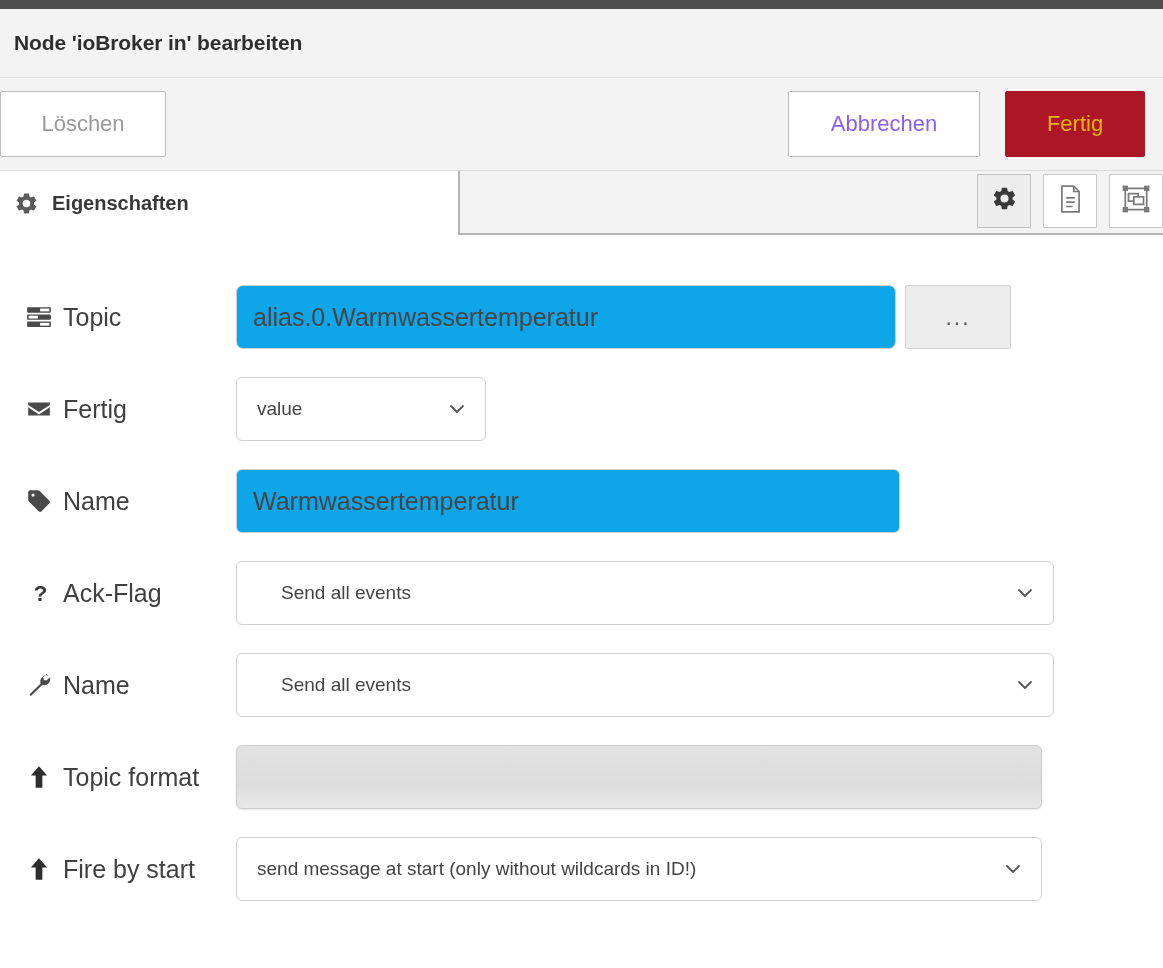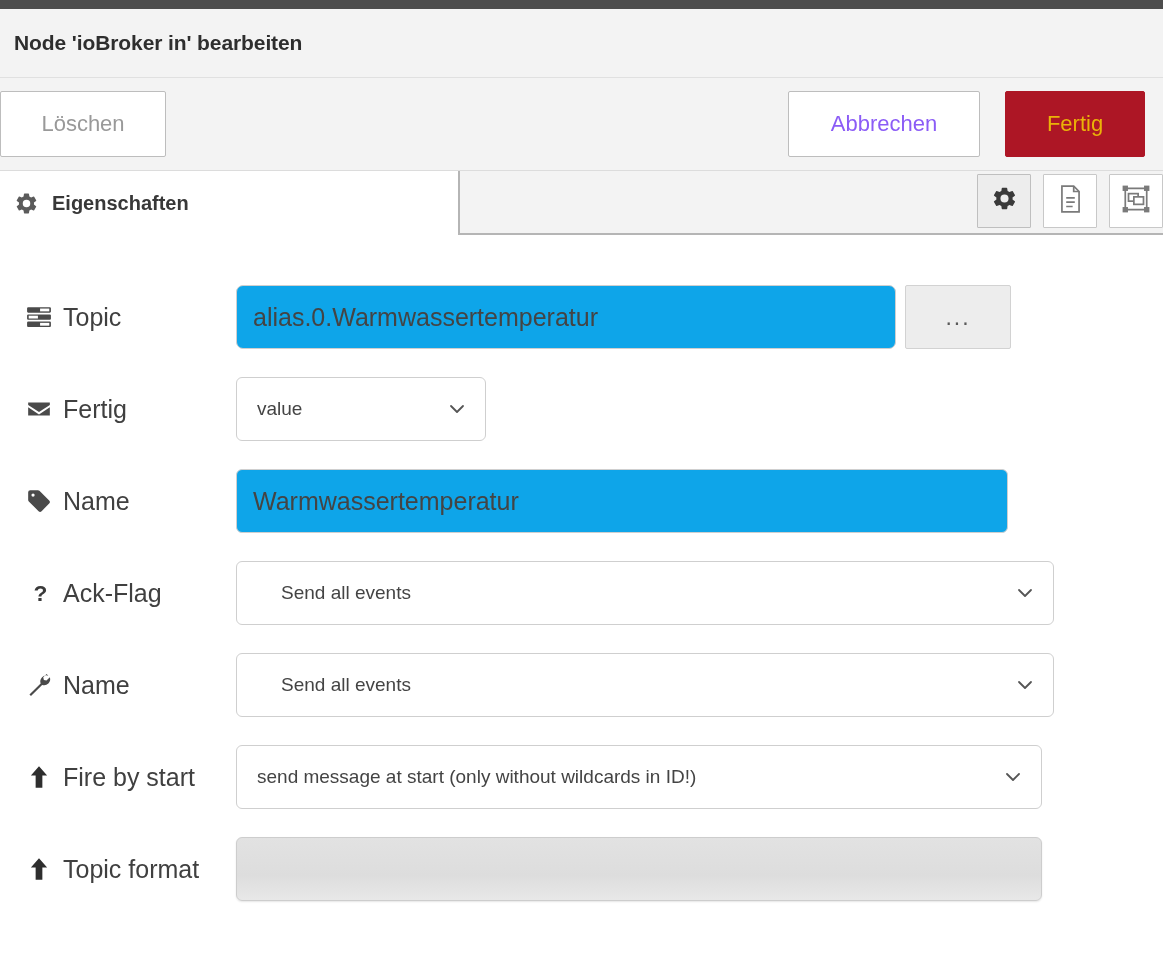--- a/index.html
+++ b/index.html
@@ -211,21 +211,21 @@
     border-radius: 2px;
     display: inline-flex;
     align-items: center;
     justify-content: center;
     font-size: 23px;
     color: #5a5a5a;
     cursor: pointer;
     letter-spacing: 2px;
   }
   .payload-sel { width: 250px; }
-  .name-input { width: 772px; }
+  .name-input { width: 664px; }
   .wide-sel { width: 818px; padding-left: 44px; }
   .fire-sel { width: 806px; }
 
   .topicformat-row { position: relative; }
   .tf-sel {
     width: 806px;
     background: linear-gradient(180deg,#e2e2e2 0%, #dddddd 60%, #e8e8e8 100%);
     border: 1px solid #cdcdcd;
     color: #6d6d6d;
     box-shadow: 0 1px 2px rgba(0,0,0,0.10);
@@ -371,46 +371,46 @@
     <div class="sel wide-sel">
       <span>Send all events</span>
       <span class="chev">
         <svg width="24" height="24" viewBox="0 0 24 24" fill="none" stroke="#555" stroke-width="1.8" stroke-linecap="round" stroke-linejoin="round">
             <path d="M6 9l6 6 6-6"></path>
           </svg>
       </span>
     </div>
   </div>
 
+  <div class="row topicformat-row">
+    <div class="label">
+      <span class="licon">
+        <svg width="26" height="26" viewBox="0 0 24 24" fill="#2e2e2e" aria-hidden="true">
+          <path d="M12 2L4.5 10.5h4.4V22h6.2V10.5h4.4z"></path>
+        </svg>
+      </span>
+      <span class="ltext">Topic format</span>
+    </div>
+    <div class="sel tf-sel">
+      <span></span>
+    </div>
+  </div>
+
   <div class="row">
     <div class="label">
       <span class="licon">
         <svg width="26" height="26" viewBox="0 0 24 24" fill="#2e2e2e" aria-hidden="true">
           <path d="M12 2L4.5 10.5h4.4V22h6.2V10.5h4.4z"></path>
         </svg>
       </span>
       <span class="ltext">Fire by start</span>
     </div>
     <div class="sel fire-sel">
       <span>send message at start (only without wildcards in ID!)</span>
       <span class="chev">
         <svg width="24" height="24" viewBox="0 0 24 24" fill="none" stroke="#555" stroke-width="1.8" stroke-linecap="round" stroke-linejoin="round">
             <path d="M6 9l6 6 6-6"></path>
           </svg>
       </span>
     </div>
   </div>
 
-  <div class="row topicformat-row">
-    <div class="label">
-      <span class="licon">
-        <svg width="26" height="26" viewBox="0 0 24 24" fill="#2e2e2e" aria-hidden="true">
-          <path d="M12 2L4.5 10.5h4.4V22h6.2V10.5h4.4z"></path>
-        </svg>
-      </span>
-      <span class="ltext">Topic format</span>
-    </div>
-    <div class="sel tf-sel">
-      <span></span>
-    </div>
-  </div>
-
 </div>
 
 </body></html>

